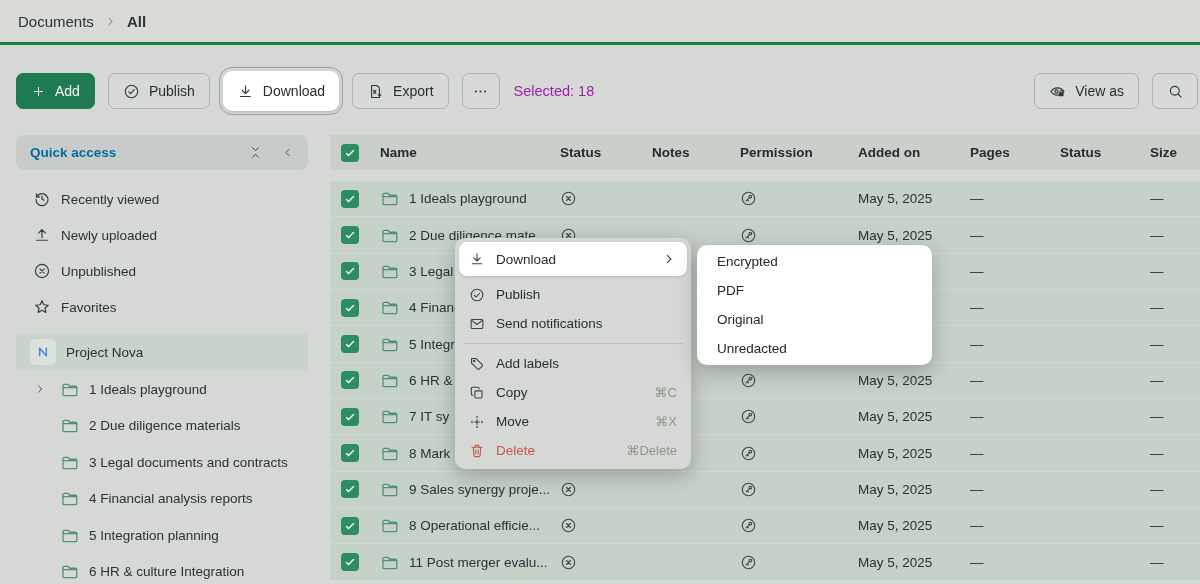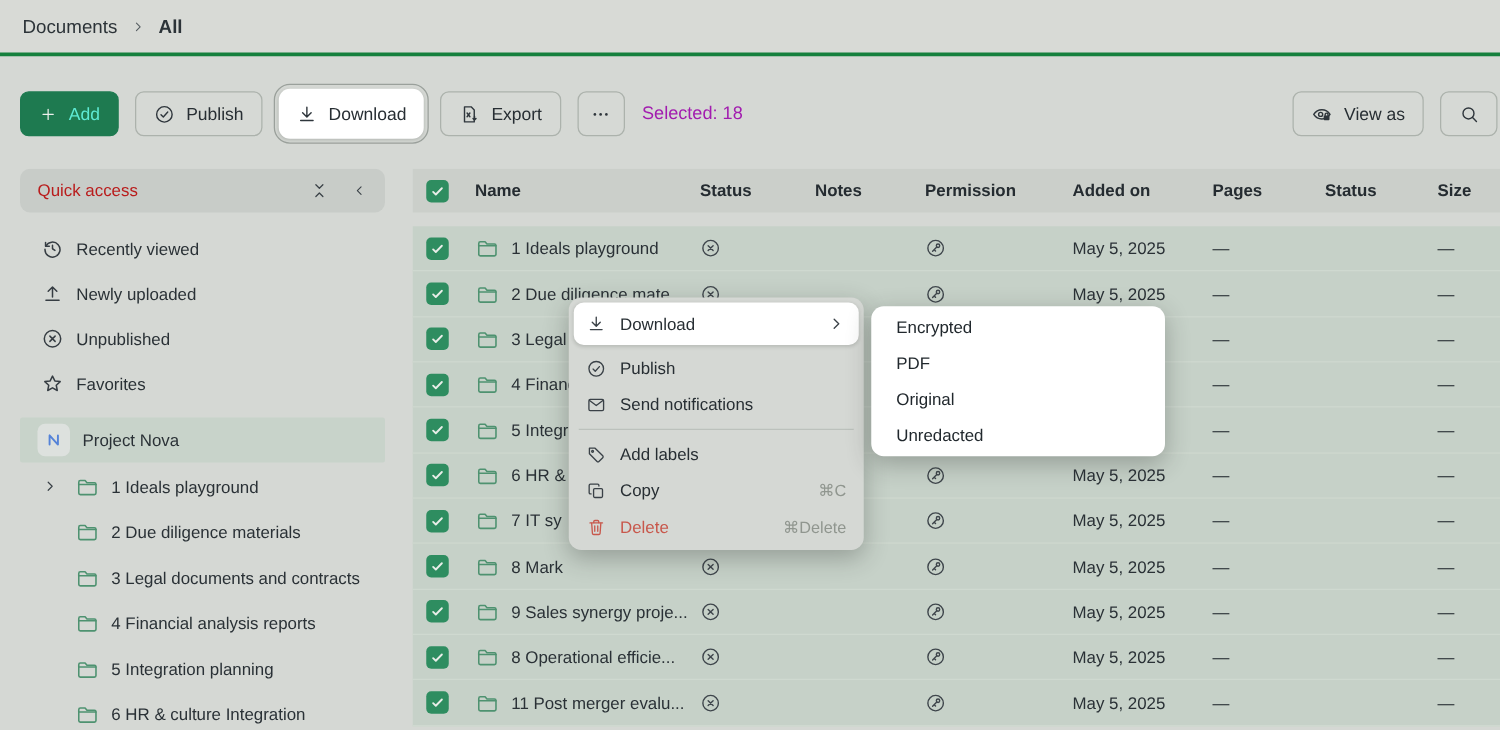--- a/index.html
+++ b/index.html
@@ -16,34 +16,34 @@
   .crumb{font-size:15px;color:#2c3338;}
   .crumb.current{font-weight:700;}
   .crumb-chev{width:13px;height:13px;color:#565d62;}
 
   
   .toolbar{position:absolute;left:0;top:69px;width:100%;height:44px;display:flex;align-items:center;
     padding:0 16px;box-sizing:border-box;gap:13px;}
   .btn{display:flex;align-items:center;gap:9px;height:36px;padding:0 14px;border-radius:7px;
     background:#d6d9d5;border:1px solid #acb2ac;font-size:14px;color:#272e33;cursor:pointer;white-space:nowrap;}
   .btn .ic{width:17px;height:17px;color:#2f363c;}
-  .btn-green{background:#1e7a50;border-color:#1e7a50;color:#5eead4;}
+  .btn-green{background:#1e7a50;border-color:#1e7a50;color:#ffffff;}
   .btn-green .ic{color:#edf0ec;width:15px;height:15px;}
   .btn-white{background:#ffffff;border:none;height:40px;border-radius:9px;
     outline:1px solid #9aa09b;outline-offset:3px;box-shadow:0 1px 3px rgba(30,35,30,.18);}
   .btn-more{width:38px;justify-content:center;padding:0;}
   .selected-txt{font-size:14.5px;color:#a21caf;margin-left:1px;}
   .btn-viewas{margin-left:auto;}
   .btn-search{width:46px;justify-content:center;padding:0;margin-right:-14px;}
 
   
   .sidebar{position:absolute;left:16px;top:135px;width:292px;bottom:0;overflow:hidden;}
   .qa-header{height:35px;background:#c8ccc8;border-radius:8px;display:flex;align-items:center;
     padding:0 14px;box-sizing:border-box;}
-  .qa-title{font-size:13.5px;font-weight:400;color:#b91c1c;}
+  .qa-title{font-size:13.5px;font-weight:700;color:#0369a1;}
   .qa-icons{margin-left:auto;display:flex;align-items:center;gap:18px;}
   .qa-icons .ic{width:15px;height:15px;color:#3a4147;cursor:pointer;}
   .snav{margin-top:11px;}
   .sitem{height:36px;display:flex;align-items:center;gap:10px;padding-left:17px;font-size:13.5px;cursor:pointer;}
   .sitem .ic{color:#363d43;}
   .proj{height:36px;margin-top:9px;background:#c8d3ca;display:flex;align-items:center;gap:10px;
     padding-left:14px;font-size:13.5px;cursor:pointer;border-radius:2px;}
   .nbadge{width:26px;height:26px;border-radius:6px;background:#dde1de;display:flex;align-items:center;justify-content:center;}
   .nbadge .ic{width:16px;height:16px;color:#5583d8;stroke-width:2.3;}
   .tree{margin-top:1px;}
@@ -816,20 +816,27 @@
         </svg>
       <span>Add labels</span>
     </div>
     <div class="mitem">
       <svg class="ic">
           <use href="#i-copy"></use>
         </svg>
       <span>Copy</span>
       <span class="mshort">⌘C</span>
     </div>
+    <div class="mitem">
+      <svg class="ic">
+          <use href="#i-move"></use>
+        </svg>
+      <span>Move</span>
+      <span class="mshort">⌘X</span>
+    </div>
     <div class="mitem mdanger">
       <svg class="ic">
           <use href="#i-trash"></use>
         </svg>
       <span>Delete</span>
       <span class="mshort">⌘Delete</span>
     </div>
   </div>
 
   <div class="submenu">

